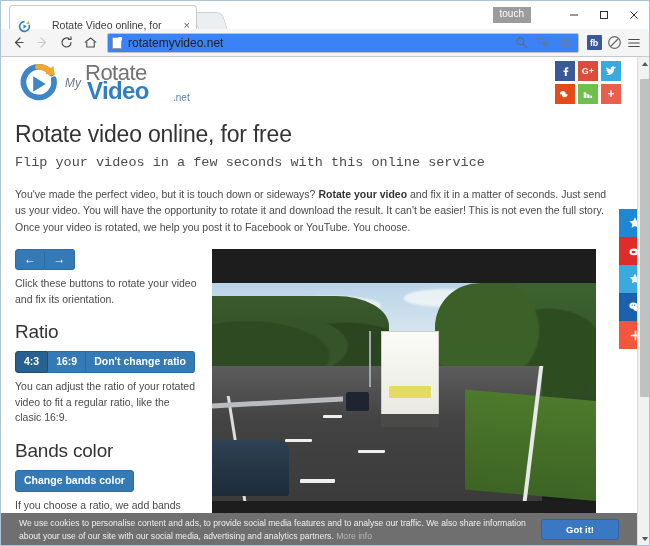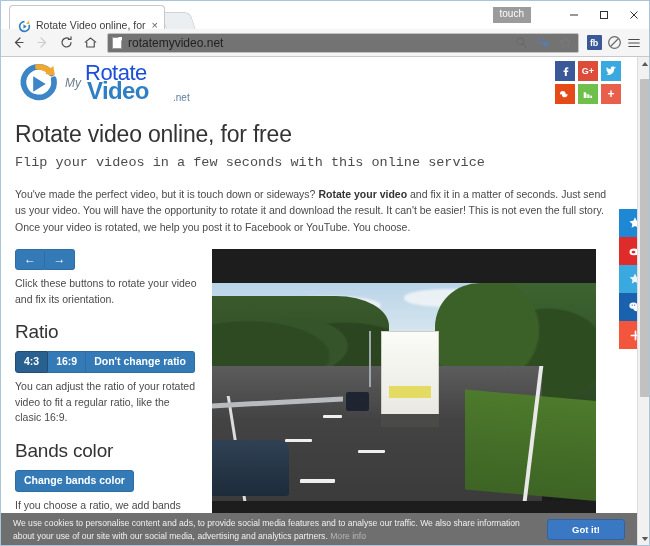--- a/index.html
+++ b/index.html
@@ -32,20 +32,21 @@
     position: relative;
     display: flex; align-items: center;
     height: 24px;
     padding: 15px 6px 0 8px;
     background: #ffffff;
     border: 1px solid #c8c8c8;
     border-bottom: none;
     border-radius: 4px 4px 0 0;
     max-width: 190px;
     z-index: 3;
+    gap: 16px;
   }
   .tab-favicon {
     width: 13px; height: 13px; margin-right: 5px;
     flex: 0 0 13px;
     position: relative;
   }
   .tab-title {
     font-size: 10.5px; color: #3c3c3c;
     white-space: nowrap; overflow: hidden;
     max-width: 118px;
@@ -93,21 +94,21 @@
   }
   .nav-btn {
     width: 22px; height: 22px;
     display: flex; align-items: center; justify-content: center;
     cursor: pointer;
   }
   .nav-btn.disabled { opacity: .38; }
   .omnibox {
     flex: 1;
     height: 20px;
-    background: #737373;
+    background: #3b82f6;
     border: 1px solid #c2c2c2;
     border-radius: 2px;
     display: flex; align-items: center;
     margin: 0 4px;
     padding: 0 4px;
   }
   .omni-doc {
     width: 10px; height: 12px;
     border: 1px solid #9a9a9a;
     background: #fff;
@@ -163,21 +164,21 @@
     display: flex; align-items: center;
     padding-top: 2px;
   }
   .logo { display: flex; align-items: center; height: 46px; }
   .logo-mark {
     width: 46px; height: 44px; position: relative; flex: 0 0 46px;
   }
   .logo-text { margin-left: 2px; position: relative; width: 130px; height: 44px; }
   .logo-rotate {
     position: absolute; left: 22px; top: 0px;
-    font-size: 22px; color: #1d4ed8; font-weight: 500;
+    font-size: 22px; color: #737373; font-weight: 500;
     letter-spacing: -.5px; line-height: 1;
   }
   .logo-my {
     position: absolute; left: 2px; top: 14px;
     font-size: 12px; color: #6b7c8c; font-style: italic;
   }
   .logo-video {
     position: absolute; left: 24px; top: 17px;
     font-size: 24px; color: #2f7fc4; font-weight: 600;
     letter-spacing: -.6px; line-height: 1;
@@ -397,21 +398,21 @@
     cursor: pointer;
   }
 
   
   .cookiebar {
     position: absolute;
     left: 0; right: 14px; bottom: 0;
     height: 33px;
     background: #6f6f6f;
     display: flex; align-items: center;
-    padding: 0 12px;
+    padding: 0 18px;
     z-index: 7;
   }
   .cookie-text {
     flex: 1;
     font-size: 8.6px; color: #f0f0f0;
     line-height: 1.45;
     padding-right: 10px;
   }
   .cookie-more { color: #b8b8b8; text-decoration: none; }
   .cookie-btn {

